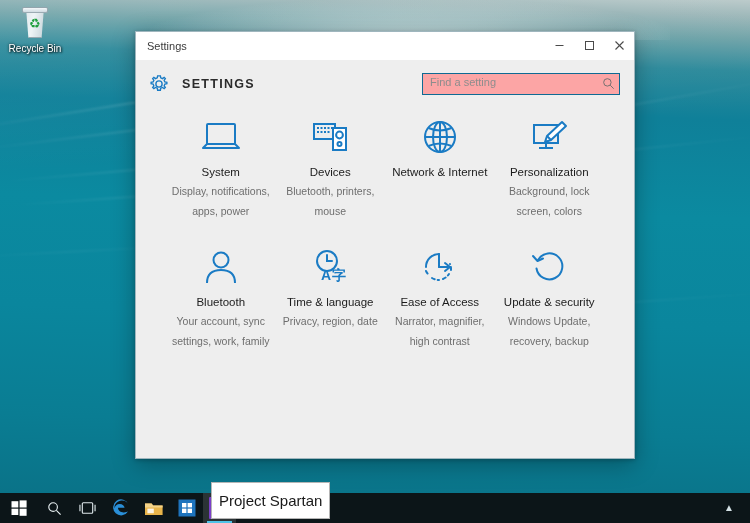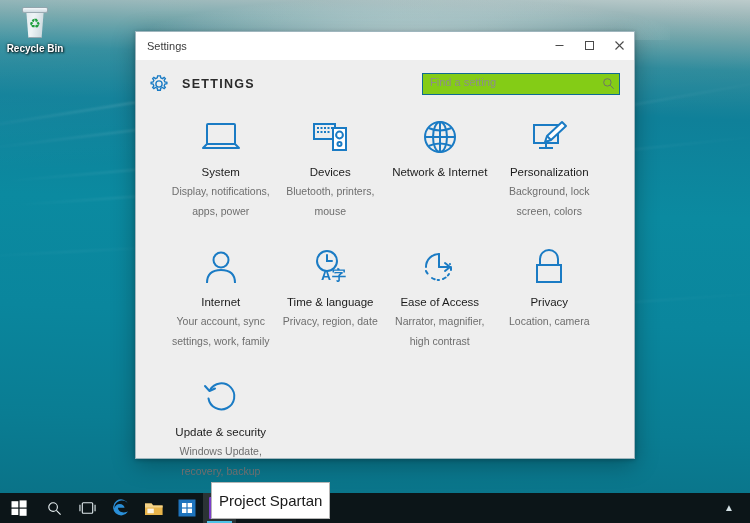--- a/index.html
+++ b/index.html
@@ -87,21 +87,20 @@
   .bin-recycle {
     position: absolute; left: 11px; top: 11px;
     font-size: 13px; line-height: 13px;
     color: #1f9f3e;
   }
   #recycle-bin .label {
     font-size: 10px;
     color: #ffffff;
     text-shadow: 0 0 3px rgba(0,0,0,0.85), 1px 1px 2px rgba(0,0,0,0.8);
     line-height: 11px;
-    font-weight: bold;
   }
 
   
   #settings-window {
     position: absolute;
     left: 135px; top: 31px;
     width: 500px; height: 428px;
     background: #eeeeee;
     border: 1px solid #9fb6be;
     box-shadow: 0 5px 22px rgba(0,0,0,0.30), 0 1px 4px rgba(0,0,0,0.22);
@@ -147,21 +146,21 @@
   #settings-heading {
     font-size: 12.5px;
     font-weight: bold;
     letter-spacing: 1.3px;
     color: #2b2b2b;
     flex: 1 1 auto;
     user-select: none;
   }
   #search-box {
     width: 198px; height: 22px;
-    background: #84cc16;
+    background: #fca5a5;
     border: 1px solid #0f6a93;
     display: flex;
     align-items: center;
     padding: 0 4px 4px 7px;
   }
   #search-input {
     flex: 1 1 auto;
     border: none;
     outline: none;
     font-size: 11px;
@@ -407,21 +406,21 @@
 screen, colors</div>
       </div>
 
       <div class="tile">
         <div class="tile-icon">
           <svg width="44" height="40" viewBox="0 0 44 40" aria-hidden="true">
             <circle cx="22" cy="13" r="7.5" fill="none" stroke="#1a7bc4" stroke-width="2"></circle>
             <path d="M8 36 Q8 23 22 23 Q36 23 36 36" fill="none" stroke="#1a7bc4" stroke-width="2"></path>
           </svg>
         </div>
-        <div class="tile-title">Internet</div>
+        <div class="tile-title">Bluetooth</div>
         <div class="tile-desc">Your account, sync
 settings, work, family</div>
       </div>
 
       <div class="tile">
         <div class="tile-icon">
           <svg width="46" height="40" viewBox="0 0 46 40" aria-hidden="true">
             <circle cx="20" cy="14" r="10" fill="none" stroke="#1a7bc4" stroke-width="2"></circle>
             <path d="M20 8 L20 14 L25 14" fill="none" stroke="#1a7bc4" stroke-width="2" stroke-linecap="round"></path>
             <text x="14" y="33" font-family="'Liberation Sans',sans-serif" font-size="14" font-weight="bold" fill="#1a7bc4">A</text>
@@ -445,30 +444,20 @@
               <line x1="22" y1="20" x2="31" y2="20"></line>
               <path d="M28 16 L33 20 L28 24"></path>
             </g>
           </svg>
         </div>
         <div class="tile-title">Ease of Access</div>
         <div class="tile-desc">Narrator, magnifier,
 high contrast</div>
       </div>
 
-      <div class="tile">
-        <div class="tile-icon">
-          <svg width="42" height="40" viewBox="0 0 42 40" aria-hidden="true">
-            <path d="M12 18 L12 12 A9 9 0 0 1 30 12 L30 18" fill="none" stroke="#1a7bc4" stroke-width="2"></path>
-            <rect x="9" y="18" width="24" height="17" fill="none" stroke="#1a7bc4" stroke-width="2"></rect>
-          </svg>
-        </div>
-        <div class="tile-title">Privacy</div>
-        <div class="tile-desc">Location, camera</div>
-      </div>
 
       <div class="tile">
         <div class="tile-icon">
           <svg width="44" height="40" viewBox="0 0 44 40" aria-hidden="true">
             <path d="M11 13 A13 13 0 1 1 9.5 21.5" fill="none" stroke="#1a7bc4" stroke-width="2" stroke-linecap="round"></path>
             <path d="M6 9 L10.5 14 L16 11.5" fill="none" stroke="#1a7bc4" stroke-width="2" stroke-linecap="round" stroke-linejoin="round"></path>
           </svg>
         </div>
         <div class="tile-title">Update &amp; security</div>
         <div class="tile-desc">Windows Update,

